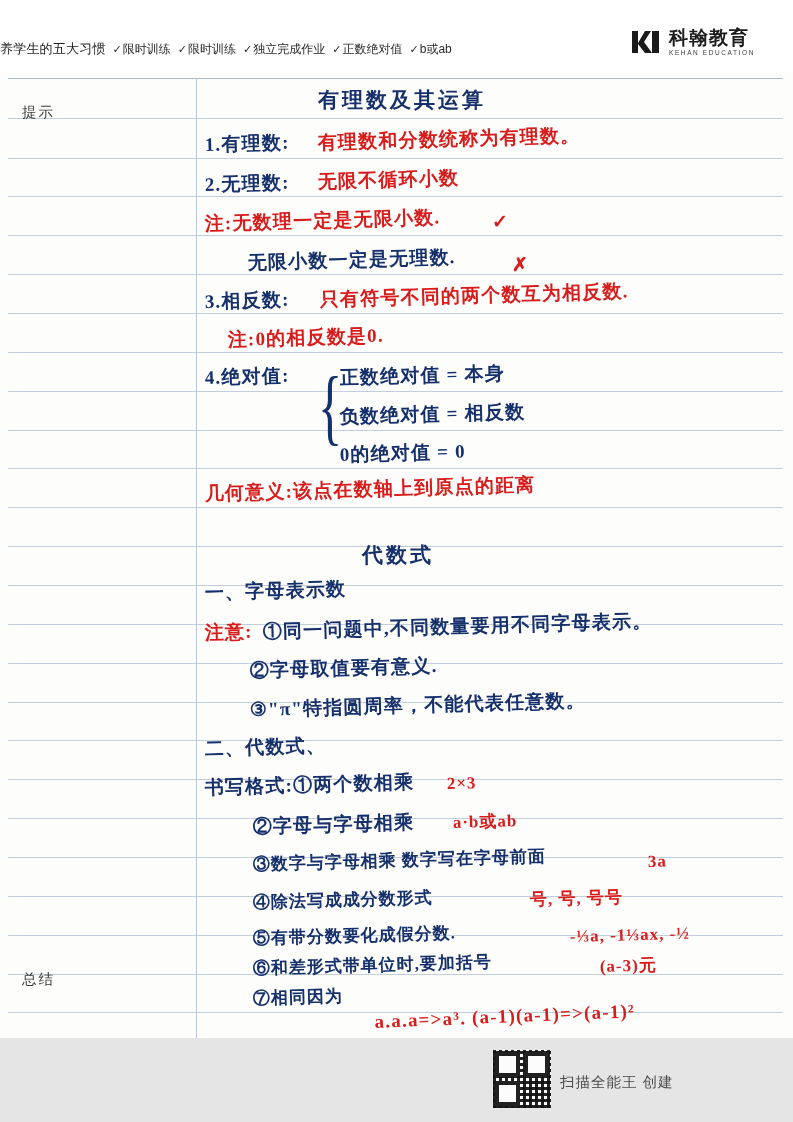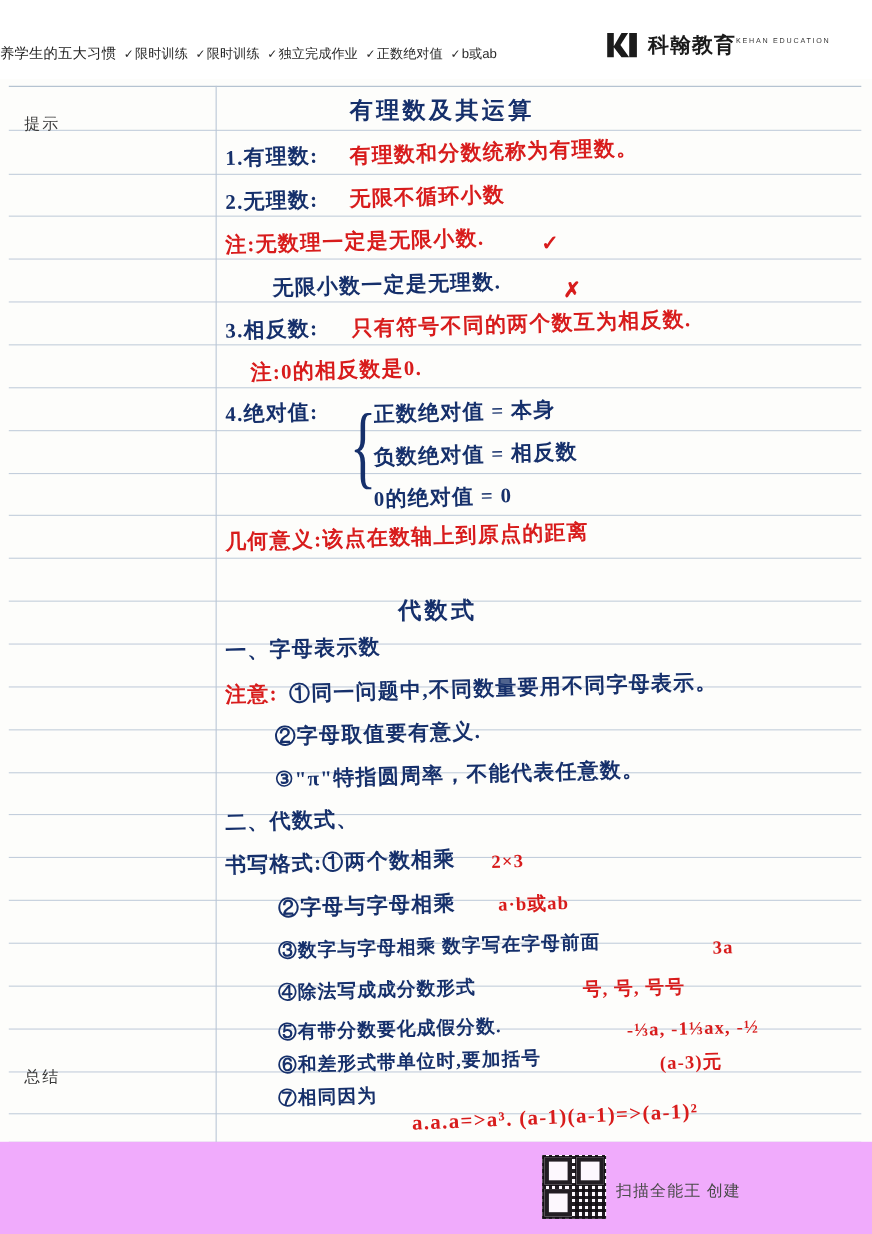--- a/index.html
+++ b/index.html
@@ -65,21 +65,21 @@
     align-items: center;
     gap: 9px;
   }
   .brand-mark {
     width: 30px;
     height: 26px;
     position: relative;
   }
   .brand-text {
     display: flex;
-    flex-direction: row;
+    flex-direction: column;
     line-height: 1;
   }
   .brand-cn {
     font-size: 19px;
     font-weight: bold;
     color: #1b1b1b;
     letter-spacing: 1px;
   }
   .brand-en {
     font-size: 6.5px;
@@ -175,21 +175,21 @@
     transform: scaleX(.6);
     transform-origin: left center;
   }
 
   
   .footer {
     position: absolute;
     left: 0; right: 0;
     bottom: 0;
     height: 84px;
-    background: #f0abfc;
+    background: #e5e5e5;
   }
   .qr {
     position: absolute;
     left: 493px;
     bottom: 14px;
     width: 58px;
     height: 58px;
     background:
       repeating-linear-gradient(90deg,#111 0 3px,#fff 3px 6px),
       repeating-linear-gradient(0deg,#111 0 3px,#fff 3px 6px);

